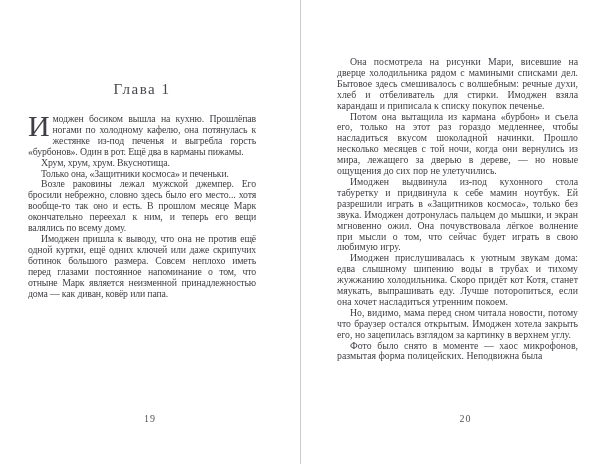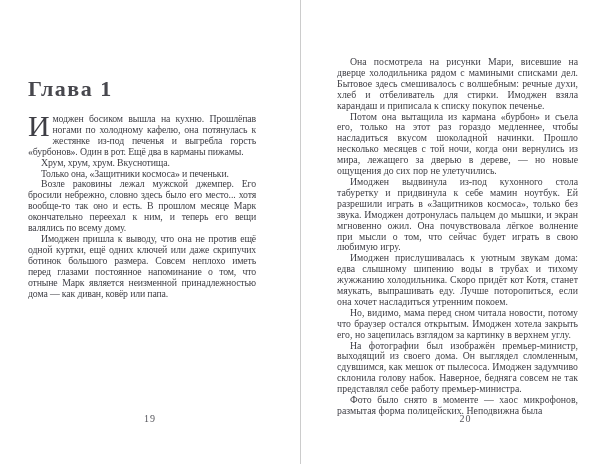--- a/index.html
+++ b/index.html
@@ -24,23 +24,23 @@
     position: absolute;
     top: 0; height: 464px;
   }
   .page-left  { left: 28px;  width: 228px; }
   .page-right { left: 337px; width: 241px; }
 
   .chapter-title {
     position: absolute;
     top: 78px; left: 0; right: 0;
     margin: 0;
-    text-align: left;
-    font-size: 22px;
-    font-weight: bold;
+    text-align: center;
+    font-size: 15px;
+    font-weight: normal;
     letter-spacing: 1.5px;
     color: #47474d;
     line-height: 22px;
   }
   .body-text {
     position: absolute;
     left: 0; right: 0;
     overflow: hidden;
     font-size: 9.8px;
     line-height: 10.9px;
@@ -93,20 +93,19 @@
     <div class="pagenum">19</div>
   </div>
 
   <div class="page page-right">
     <div class="body-text">
       <p>Она посмотрела на рисунки Мари, висевшие на дверце холодильника рядом с мамиными списками дел. Бытовое здесь смешивалось с волшебным: речные духи, хлеб и отбеливатель для стирки. Имоджен взяла карандаш и приписала к списку покупок печенье.</p>
       <p>Потом она вытащила из кармана «бурбон» и съела его, только на этот раз гораздо медленнее, чтобы насладиться вкусом шоколадной начинки. Прошло несколько месяцев с той ночи, когда они вернулись из мира, лежащего за дверью в дереве, — но новые ощущения до сих пор не улетучились.</p>
       <p>Имоджен выдвинула из-под кухонного стола табуретку и придвинула к себе мамин ноутбук. Ей разрешили играть в «Защитников космоса», только без звука. Имоджен дотронулась пальцем до мышки, и экран мгновенно ожил. Она почувствовала лёгкое волнение при мысли о том, что сейчас будет играть в свою любимую игру.</p>
       <p>Имоджен прислушивалась к уютным звукам дома: едва слышному шипению воды в трубах и тихому жужжанию холодильника. Скоро придёт кот Котя, станет мяукать, выпрашивать еду. Лучше поторопиться, если она хочет насладиться утренним покоем.</p>
       <p>Но, видимо, мама перед сном читала новости, потому что браузер остался открытым. Имоджен хотела закрыть его, но зацепилась взглядом за картинку в верхнем углу.</p>
-      <p>На фотографии был изображён премьер-министр, выходящий из своего дома. Он выглядел сломленным, сдувшимся, как мешок от пылесоса. Имоджен задумчиво склонила голову набок. Наверное, бедняга совсем не так представлял себе работу премьер-министра.</p>
       <p>Фото было снято в моменте — хаос микрофонов, размытая форма полицейских. Неподвижна была</p>
     </div>
 
     <div class="pagenum">20</div>
   </div>
 
 </div>
 
 </body></html>

